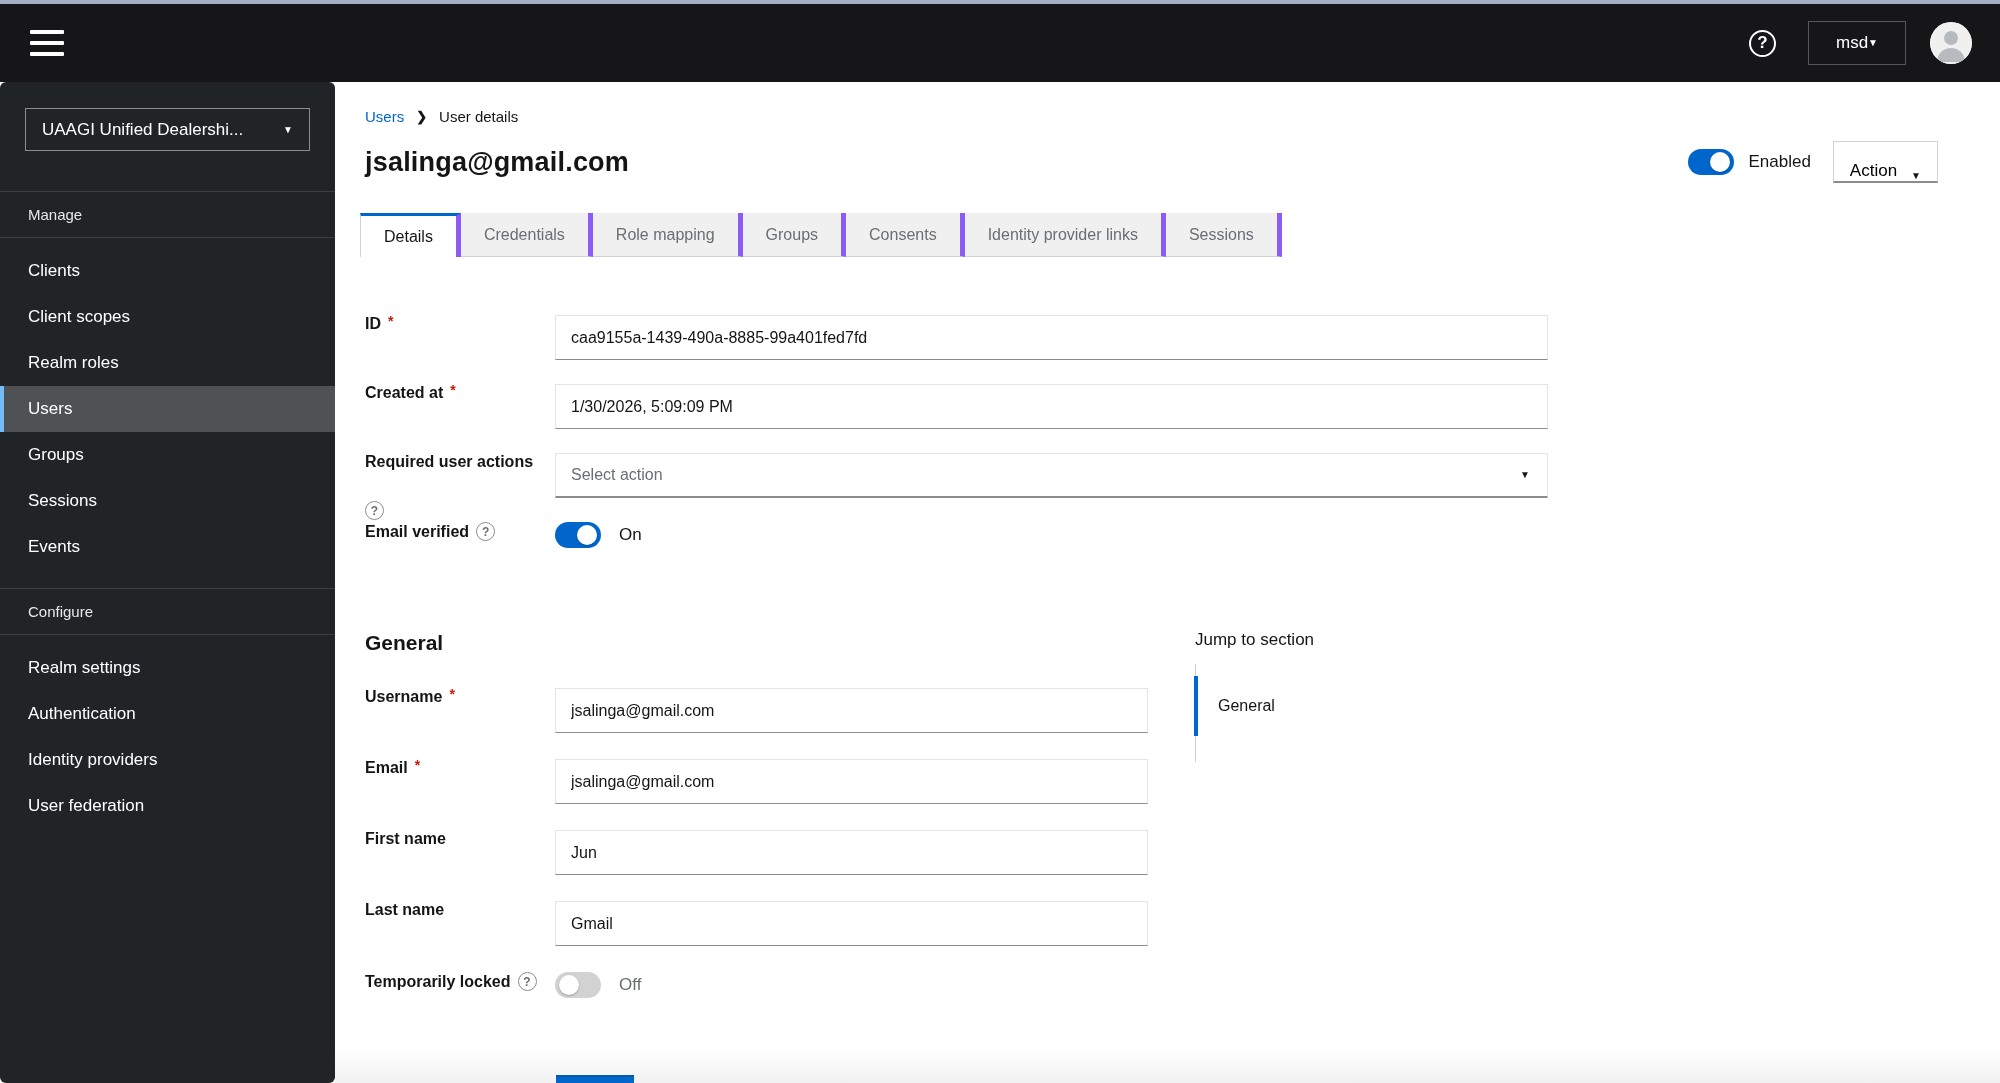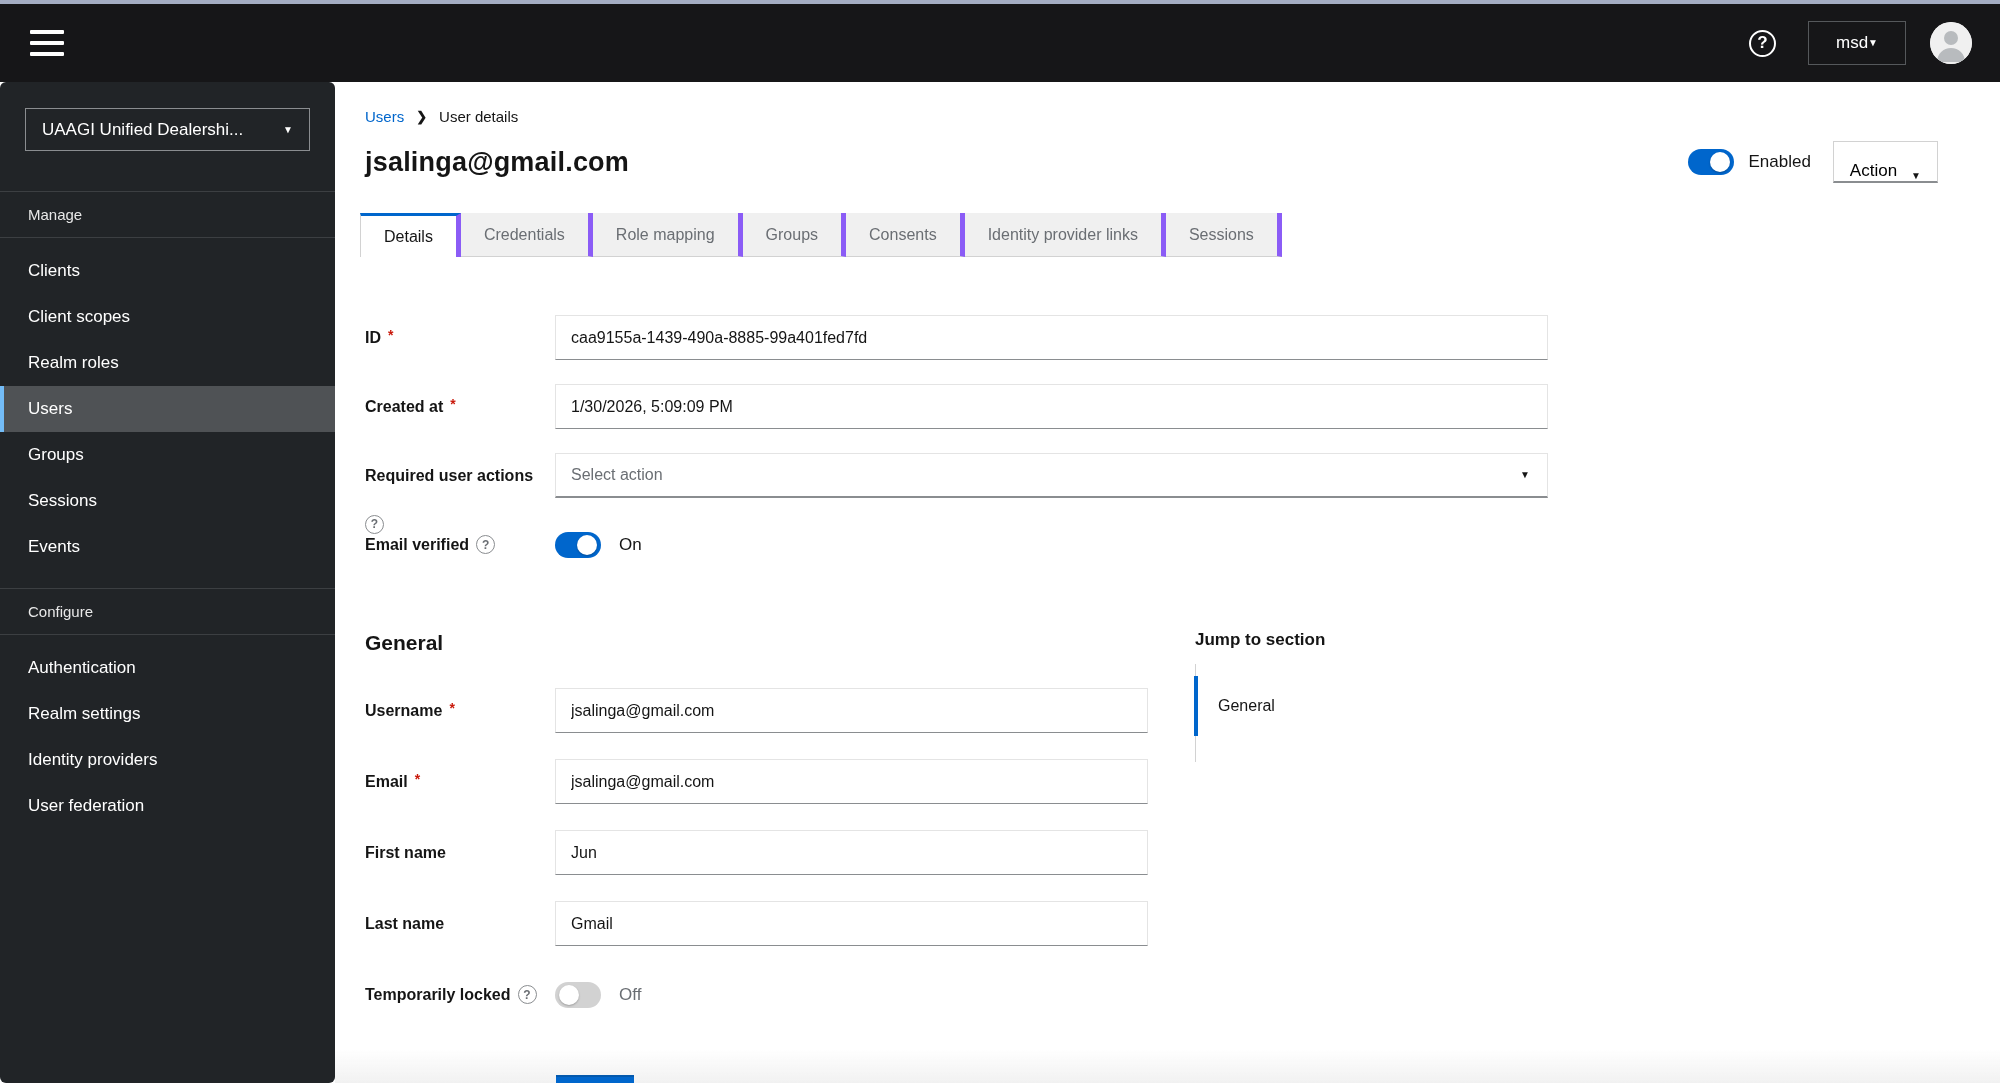--- a/index.html
+++ b/index.html
@@ -72,21 +72,21 @@
   
   .tabs { display:flex; margin:30px 0 0 25px; }
   .tab { height:44px; line-height:44px; padding:0 23px; font-size:16px; background:#f0f0f0;
          color:#6a6e73; border-bottom:1px solid #d2d2d2; border-right:5px solid #8b5cf6; cursor:pointer; }
   .tab:first-child { border-left:1px solid #d2d2d2; }
   .tab.active { background:#fff; color:#151515; border-top:3px solid #0066cc;
                 border-bottom:none; line-height:41px; }
 
   
   .form-area { position:relative; margin:58px 0 0 30px; }
-  .form-row { display:flex; align-items:center; margin-bottom:24px; min-height:45px; }
+  .form-row { display:flex; align-items:flex-start; margin-bottom:24px; min-height:45px; }
   .form-row.gen-space { margin-bottom:26px; }
   .label-cell { width:190px; flex:none; font-size:16px; font-weight:bold; position:relative;
                 display:flex; align-items:center; gap:7px; }
   .req { color:#c9190b; font-weight:bold; font-size:14px; position:relative; top:-3px; }
   .help-icon { width:19px; height:19px; border:1px solid #8a8d90; color:#6a6e73; border-radius:50%;
                font-size:12px; font-weight:bold; display:inline-flex; align-items:center;
                justify-content:center; flex:none; cursor:pointer; }
   .help-below { position:absolute; left:0; top:48px; }
   .text-input { height:45px; border:1px solid #e4e4e4; border-bottom:1px solid #8a8d90;
                 font-size:16px; font-family:inherit; color:#151515; padding:0 15px; background:#fff; }
@@ -96,21 +96,21 @@
   .select-wrap .text-input { width:100%; border-bottom:2px solid #8a8d90; }
   .select-wrap .text-input::placeholder { color:#6a6e73; opacity:1; }
   .select-caret { position:absolute; right:18px; top:17px; }
   .toggle-line { display:flex; align-items:center; gap:18px; font-size:17px; }
   .state-off { color:#6a6e73; }
 
   .section-heading { font-size:21px; font-weight:bold; margin:64px 0 33px 0; }
 
   
   .jump-panel { position:absolute; left:830px; top:315px; width:260px; }
-  .jump-heading { font-size:17px;font-weight:bold; }
+  .jump-heading { font-size:17px; }
   .jump-rail { margin-top:14px; border-left:1px solid #d2d2d2; padding:12px 0 26px 0; }
   .jump-item { border-left:4px solid #0066cc; margin-left:-2px; padding:21px 0 21px 20px;
                font-size:16px; cursor:pointer; }
 
   
   .footer-fade { position:fixed; left:335px; right:0; bottom:0; height:34px; pointer-events:none;
                  background:linear-gradient(to bottom, rgba(246,246,246,0), rgba(240,240,240,.9)); }
   .save-sliver { position:fixed; left:556px; bottom:0; width:78px; height:8px; background:#0066cc;
                  border-top:2px solid #0459ad; cursor:pointer; }
 </style>
@@ -159,22 +159,22 @@
       <li class="nav-item active">Users</li>
       <li class="nav-item">Groups</li>
       <li class="nav-item">Sessions</li>
       <li class="nav-item">Events</li>
     </ul>
 
     <div class="nav-divider gap-sm"></div>
     <div class="section-label">Configure</div>
     <div class="nav-divider"></div>
     <ul class="nav-list">
+      <li class="nav-item">Realm settings</li>
       <li class="nav-item">Authentication</li>
-      <li class="nav-item">Realm settings</li>
       <li class="nav-item">Identity providers</li>
       <li class="nav-item">User federation</li>
     </ul>
   </nav>
 
   <main class="main">
 
     <div class="breadcrumb">
       <a>Users</a>
       <span class="crumb-sep">❯</span>

